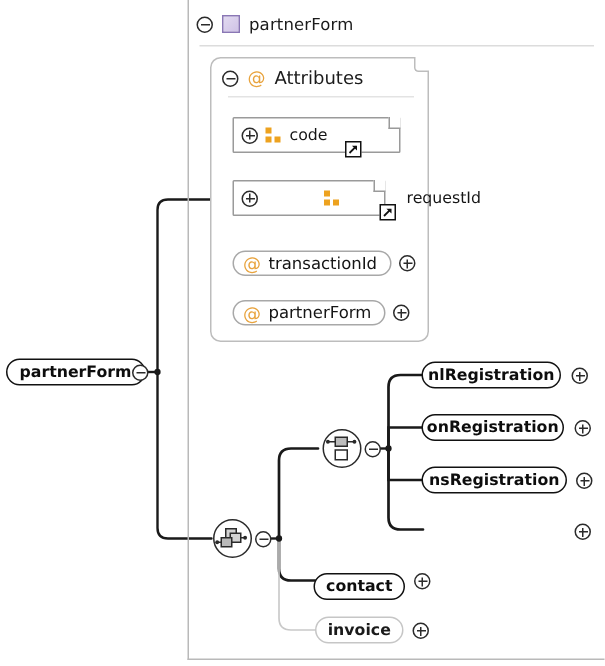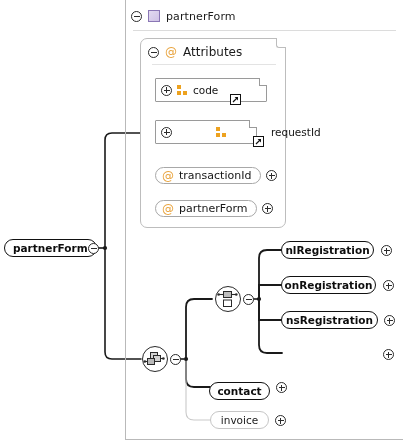--- a/index.html
+++ b/index.html
@@ -248,21 +248,21 @@
     padding: 0 9px;
   }
   .elpill.bold { border-width: 1.6px; }
   .elpill .el-label {
     font-size: 10.5px;
     color: #0d0d0d;
     font-weight: bold;
     white-space: nowrap;
   }
   .elpill.optional { border: 1px solid #c6c6c6; }
-  .elpill.optional .el-label { color: #1a1a1a; font-weight: normal; }
+  .elpill.optional .el-label { color: #1a1a1a; font-weight: bold; }
 
   .rootpill {
     position: absolute;
     left: 4px;
     top: 239px;
     height: 18px;
     border: 1.4px solid #111;
     box-sizing: border-box;
     background: #ffffff;
     border-radius: 9px;

